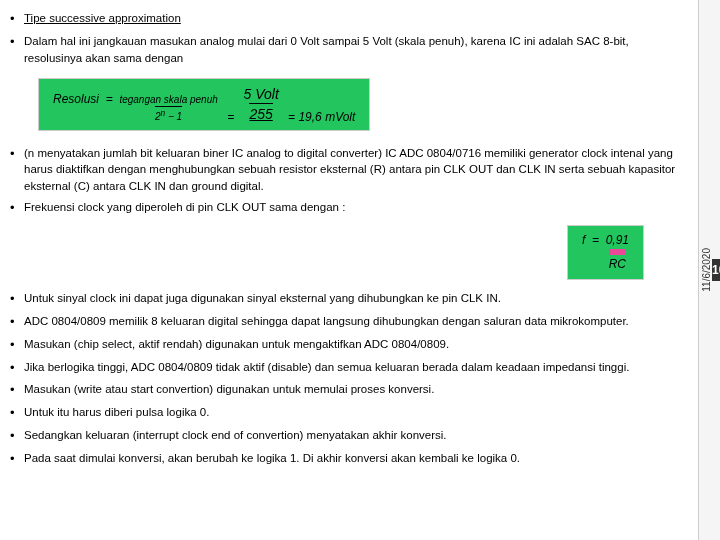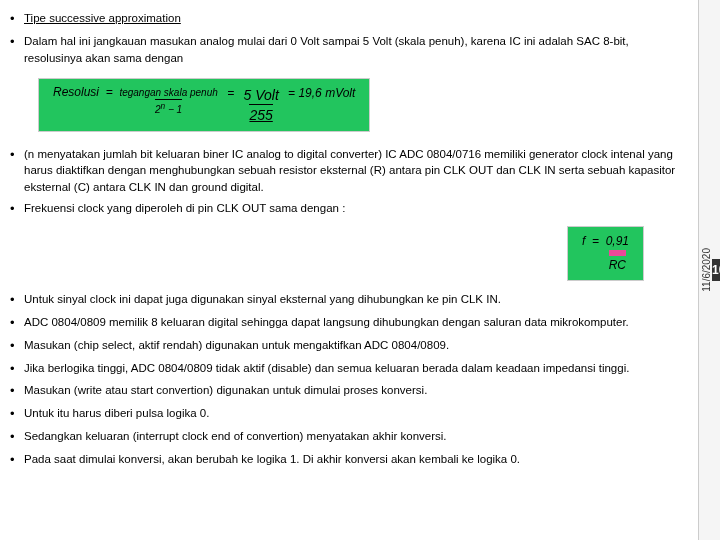--- a/index.html
+++ b/index.html
@@ -113,21 +113,21 @@
     </div>
     <div class="bullet-item">
       <span class="bullet">•</span>
       <span class="bullet-text">Dalam hal ini jangkauan masukan analog mulai dari 0 Volt sampai 5 Volt (skala penuh), karena IC ini adalah SAC 8-bit, resolusinya akan sama dengan</span>
     </div>
 
     <div style="margin-left: 14px; margin-top: 4px; margin-bottom: 4px;">
       <div class="formula-box">
         <span style="font-style:italic; font-size:12px;">
           Resolusi &nbsp;=&nbsp;
-          <span style="display:inline-flex; align-items:flex-start; gap:6px;">
+          <span style="display:inline-flex; align-items:flex-end; gap:6px;">
             <span style="display:inline-flex; flex-direction:column; align-items:center; font-size:10px; line-height:1.3;">
               <span>tegangan skala penuh</span>
               <span style="border-top:1px solid #000; padding-top:1px;">2<sup>n</sup> − 1</span>
             </span>
             &nbsp;=&nbsp;
             <span style="display:inline-flex; flex-direction:column; align-items:center; font-size:14px; line-height:1.3;">
               <span>5 Volt</span>
               <span style="border-top:1px solid #000; padding-top:1px;text-decoration:underline;">255</span>
             </span>
             &nbsp;= 19,6 mVolt
@@ -172,21 +172,21 @@
     <div class="bullet-item">
       <span class="bullet">•</span>
       <span class="bullet-text">Masukan (chip select, aktif rendah) digunakan untuk mengaktifkan ADC 0804/0809.</span>
     </div>
     <div class="bullet-item">
       <span class="bullet">•</span>
       <span class="bullet-text">Jika berlogika tinggi, ADC 0804/0809 tidak aktif (disable) dan semua keluaran berada dalam keadaan impedansi tinggi.</span>
     </div>
     <div class="bullet-item">
       <span class="bullet">•</span>
-      <span class="bullet-text">Masukan (write atau start convertion) digunakan untuk dimulai proses konversi.</span>
+      <span class="bullet-text">Masukan (write atau start convertion) digunakan untuk memulai proses konversi.</span>
     </div>
     <div class="bullet-item">
       <span class="bullet">•</span>
       <span class="bullet-text">Untuk itu harus diberi pulsa logika 0.</span>
     </div>
     <div class="bullet-item">
       <span class="bullet">•</span>
       <span class="bullet-text">Sedangkan keluaran (interrupt clock end of convertion) menyatakan akhir konversi.</span>
     </div>
     <div class="bullet-item">

